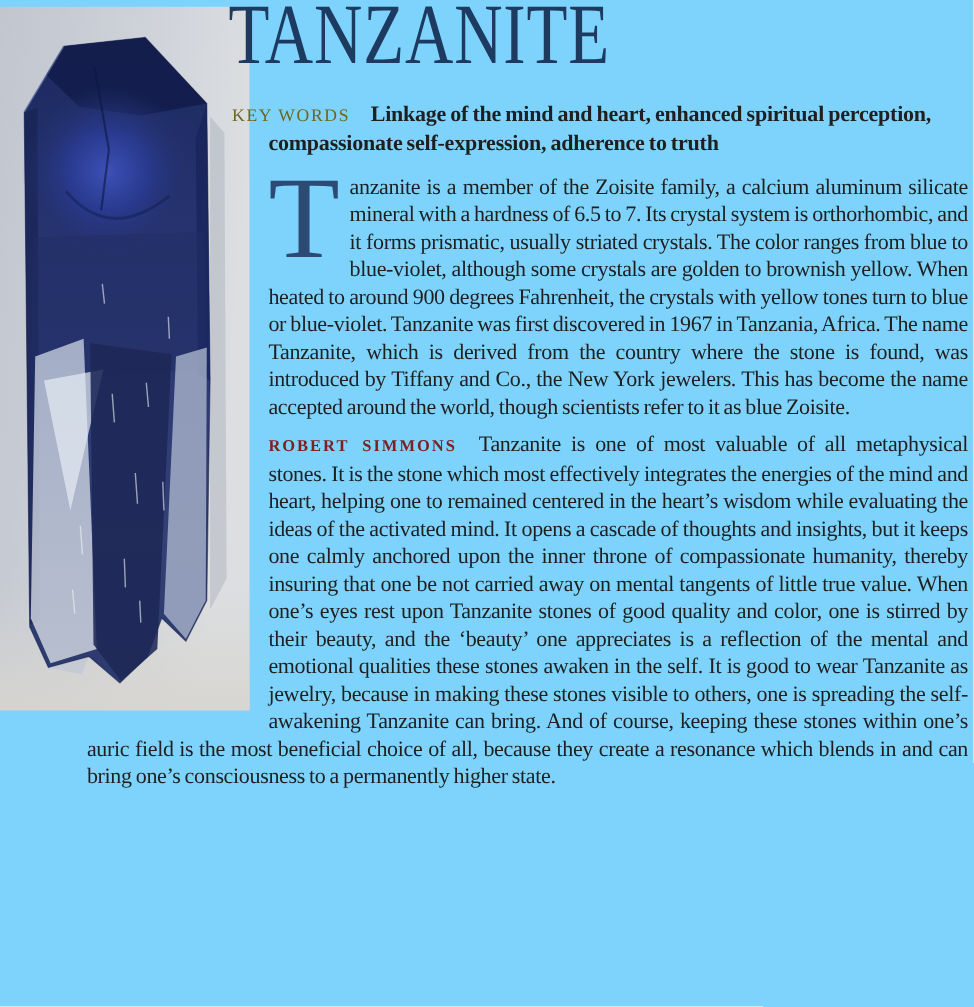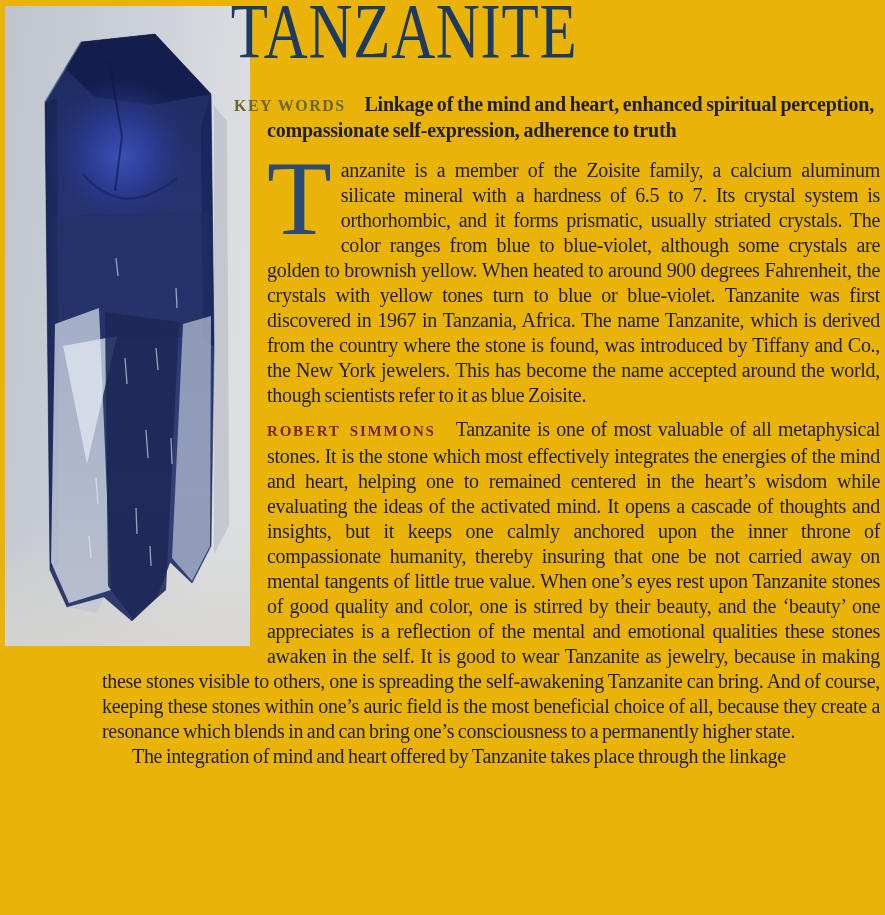--- a/index.html
+++ b/index.html
@@ -1,21 +1,21 @@
 <!DOCTYPE html>
 <html><head>
 <meta charset="utf-8">
 <style>
   html,body{margin:0;padding:0;background:#ffffff;}
   .page{
     position:relative;
     width:885px;height:915px;
     box-sizing:border-box;
-    padding:0 5px 0 102px;
-    background:#eab308;
+    padding:0 5px 0 79px;
+    background:#7dd3fc;
     font-family:"Liberation Serif", serif;
     font-size:20px;
     line-height:25px;
     letter-spacing:-0.3px;
     word-spacing:-1px;
     color:#1f1f1f;
     text-align:justify;
     overflow:hidden;
   }
   .photo{
@@ -41,21 +41,21 @@
   .attr{
     margin-top:30px;
     text-align:left;
     padding-left:33px;
     text-indent:-33px;
     font-size:20px;
     line-height:25px;
   }
   .attr.tight{margin-top:7px;}
   .attr-label{
-    font-weight:bold;
+    font-weight:normal;
     font-size:16px;
     letter-spacing:1.5px;
     word-spacing:0;
     color:#6d671d;
     margin-right:15px;
   }
   .attr-text{font-weight:bold;letter-spacing:-0.2px;}
   .intro{margin-top:15px;}
   .dropcap{
     float:left;
@@ -152,15 +152,14 @@
 
 
   <p class="intro">
     <span class="dropcap">T</span><span>anzanite is a member of the Zoisite family, a calcium aluminum silicate mineral with a hardness of 6.5 to 7. Its crystal system is orthorhombic, and it forms prismatic, usually striated crystals. The color ranges from blue to blue-violet, although some crystals are golden to brownish yellow. When heated to around 900 degrees Fahrenheit, the crystals with yellow tones turn to blue or blue-violet. Tanzanite was first discovered in 1967 in Tanzania, Africa. The name Tanzanite, which is derived from the country where the stone is found, was introduced by Tiffany and Co., the New York jewelers. This has become the name accepted around the world, though scientists refer to it as blue Zoisite.</span>
   </p>
 
   <p class="author-note">
     <span class="author-label">ROBERT SIMMONS</span><span>Tanzanite is one of most valuable of all metaphysical stones. It is the stone which most effectively integrates the energies of the mind and heart, helping one to remained centered in the heart’s wisdom while evaluating the ideas of the activated mind. It opens a cascade of thoughts and insights, but it keeps one calmly anchored upon the inner throne of compassionate humanity, thereby insuring that one be not carried away on mental tangents of little true value. When one’s eyes rest upon Tanzanite stones of good quality and color, one is stirred by their beauty, and the ‘beauty’ one appreciates is a reflection of the mental and emotional qualities these stones awaken in the self. It is good to wear Tanzanite as jewelry, because in making these stones visible to others, one is spreading the self-awakening Tanzanite can bring. And of course, keeping these stones within one’s auric field is the most beneficial choice of all, because they create a resonance which blends in and can bring one’s consciousness to a permanently higher state.</span>
   </p>
 
-  <p class="closing">The integration of mind and heart offered by Tanzanite takes place through the linkage</p>
 
 </div>
 
 </body></html>

